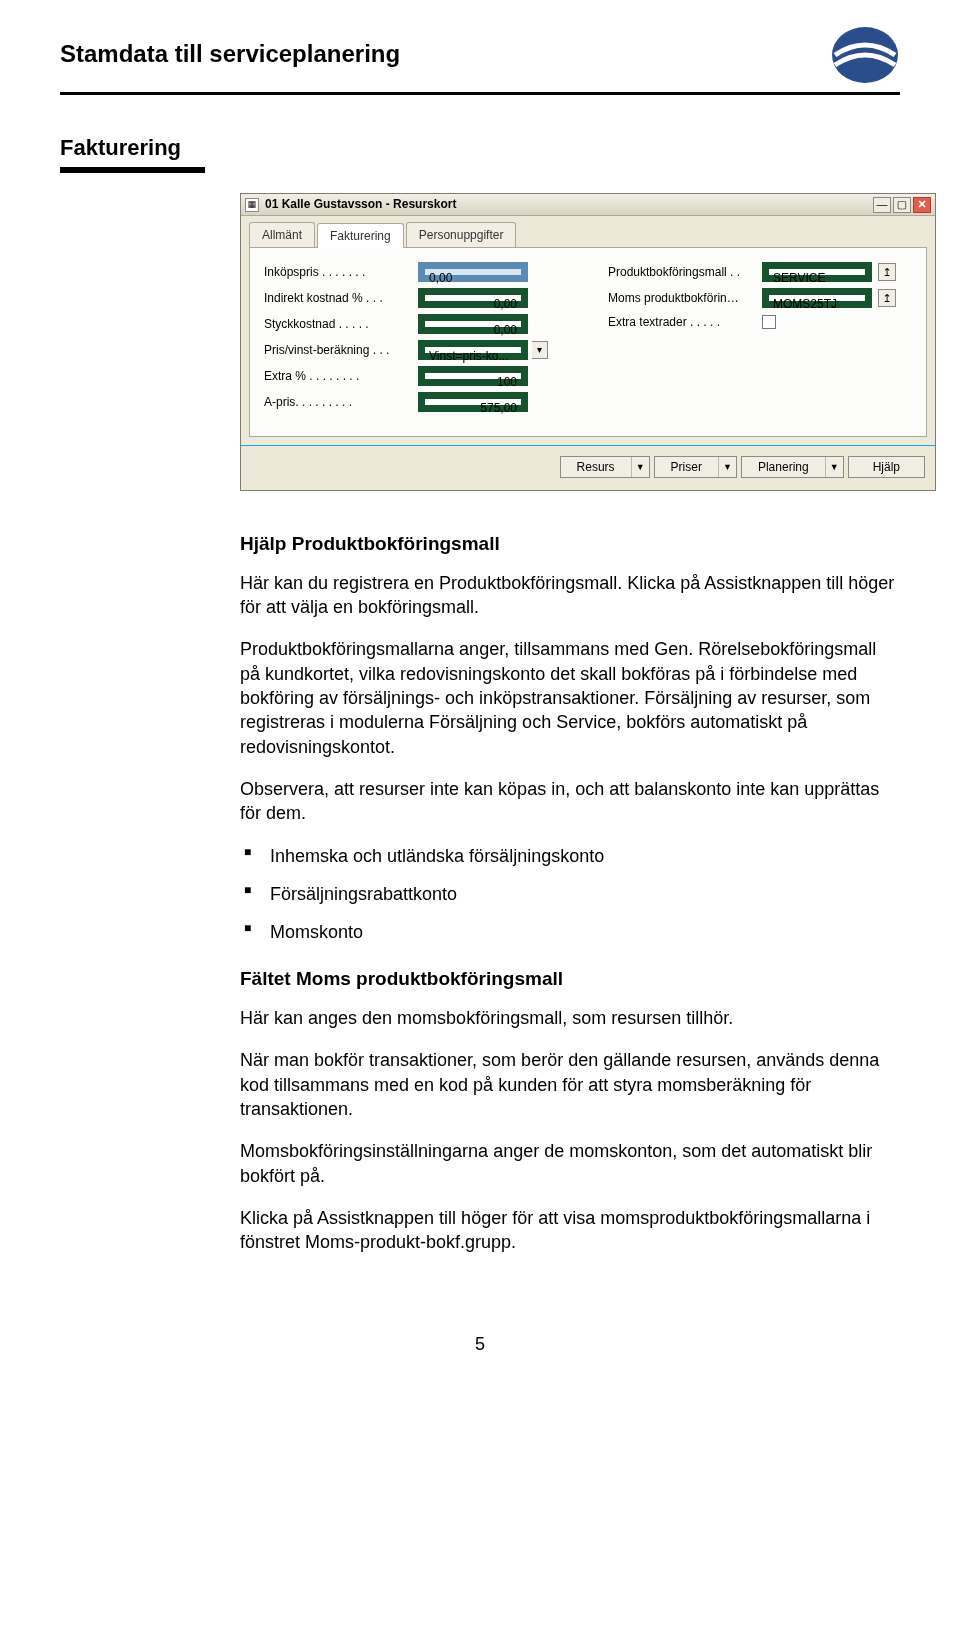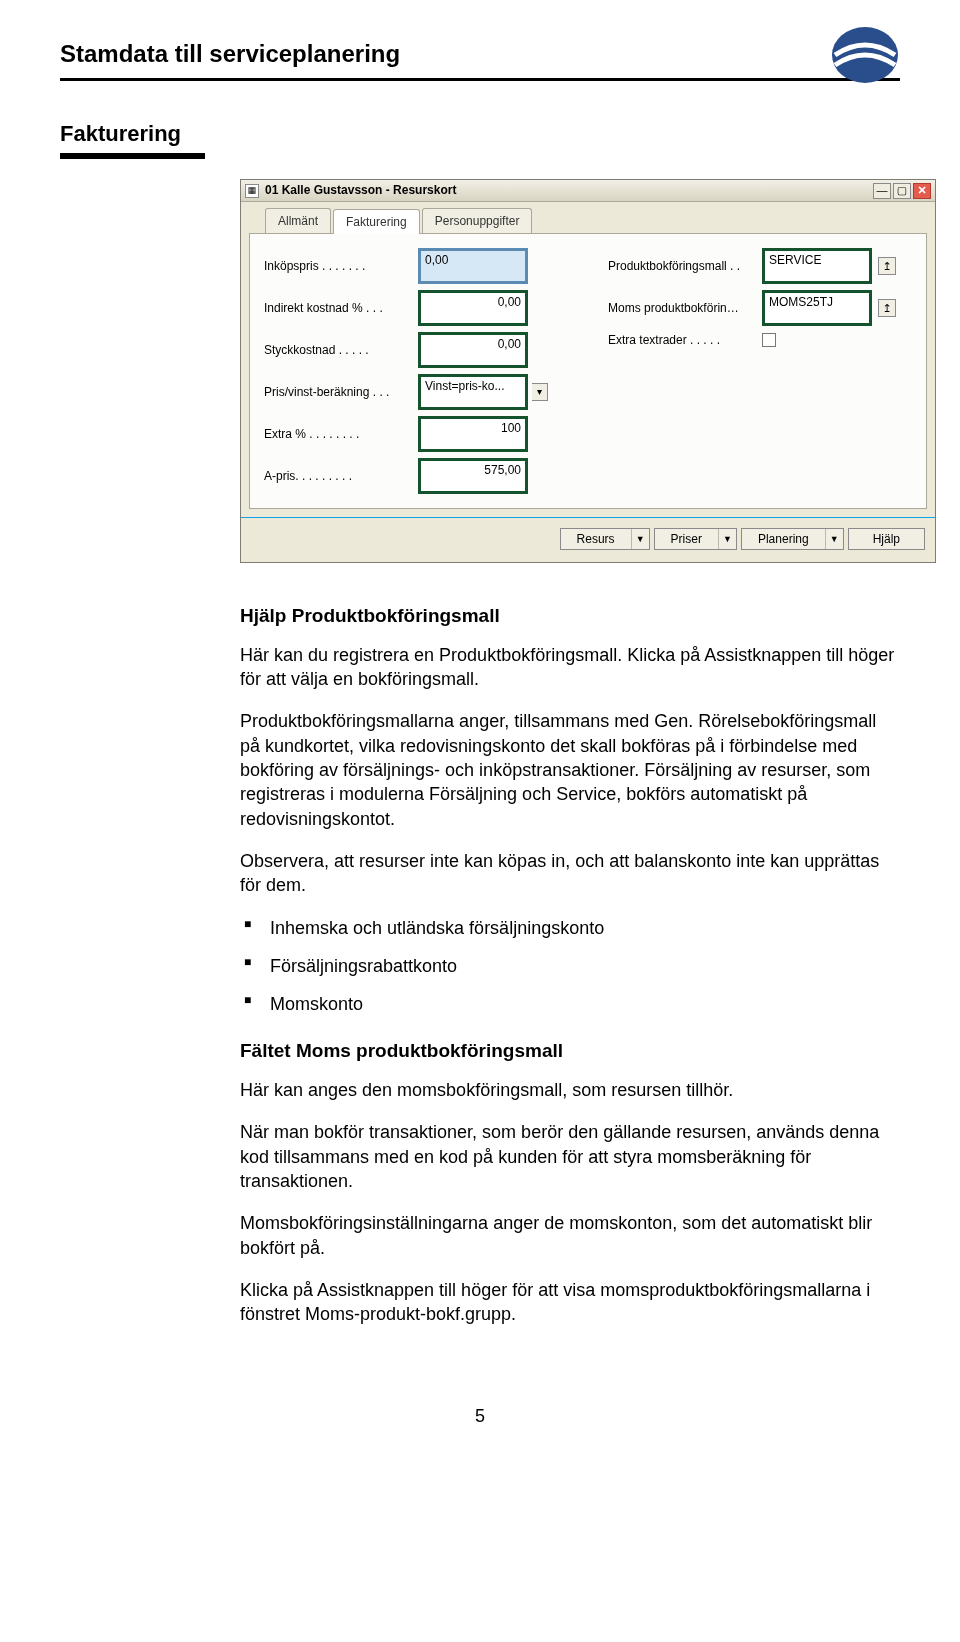--- a/index.html
+++ b/index.html
@@ -9,21 +9,21 @@
     background: #fff;
     color: #000;
     width: 960px;
   }
   .page {
     padding: 40px 60px 60px 60px;
   }
   .header {
     position: relative;
     border-bottom: 3px solid #000;
-    padding-bottom: 10px;
+    padding-bottom: 24px;
     margin-bottom: 40px;
   }
   .header h1 {
     font-size: 24px;
     font-weight: bold;
     margin: 0;
   }
   .logo {
     position: absolute;
     right: 0;
@@ -108,21 +108,21 @@
     border: 1px solid #8a8a8a;
     background: #efece0;
     display:flex; align-items:center; justify-content:center;
     font-size: 11px;
     cursor: default;
   }
   .winbtn.close { background:#e45c4e; color:#fff; border-color:#b23a2e; font-weight:bold;}
   .tabs {
     display:flex;
     gap:2px;
-    padding: 6px 8px 0 24px;
+    padding: 6px 8px 0 8px;
     background:#ece9d8;
   }
   .tab {
     padding: 4px 12px;
     border: 1px solid #aca899;
     border-bottom: none;
     background: #f1efe3;
     border-radius: 3px 3px 0 0;
     color:#333;
     font-size:12px;
@@ -148,23 +148,23 @@
     align-items:center;
     margin-bottom: 6px;
     gap:4px;
   }
   .flabel {
     width: 150px;
     white-space: nowrap;
     font-size:12px;
   }
   .finput {
-    border: 3px solid #14532d;
+    border: 7px solid #14532d;
     background:#fff;
-    height: 36px;
+    height: 20px;
     font-size:12px;
     padding: 1px 4px;
     text-align: right;
     width: 110px;
   }
   .finput.left { text-align:left; }
   .finput.highlight { background:#d6e8f5; border-color:#5b8ab3;}
   .fcheck {
     width:14px;height:14px;border:1px solid #777;background:#fff;display:inline-block;
   }

